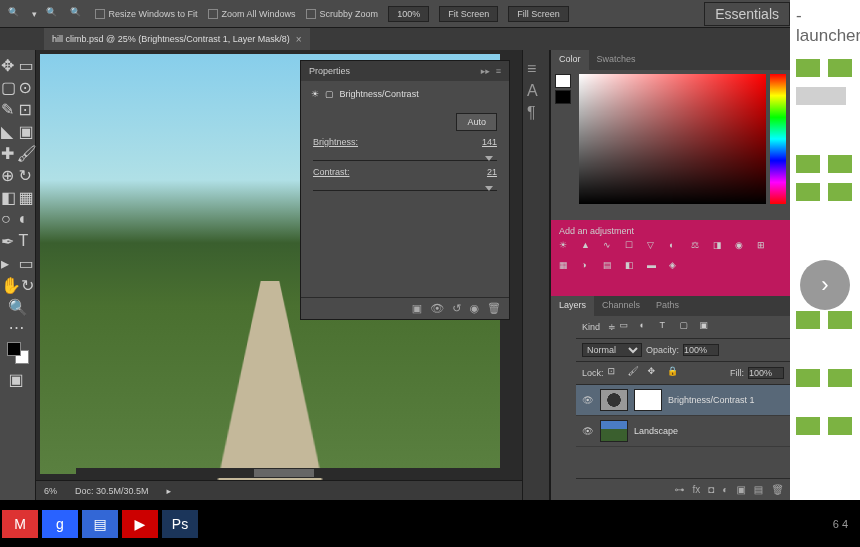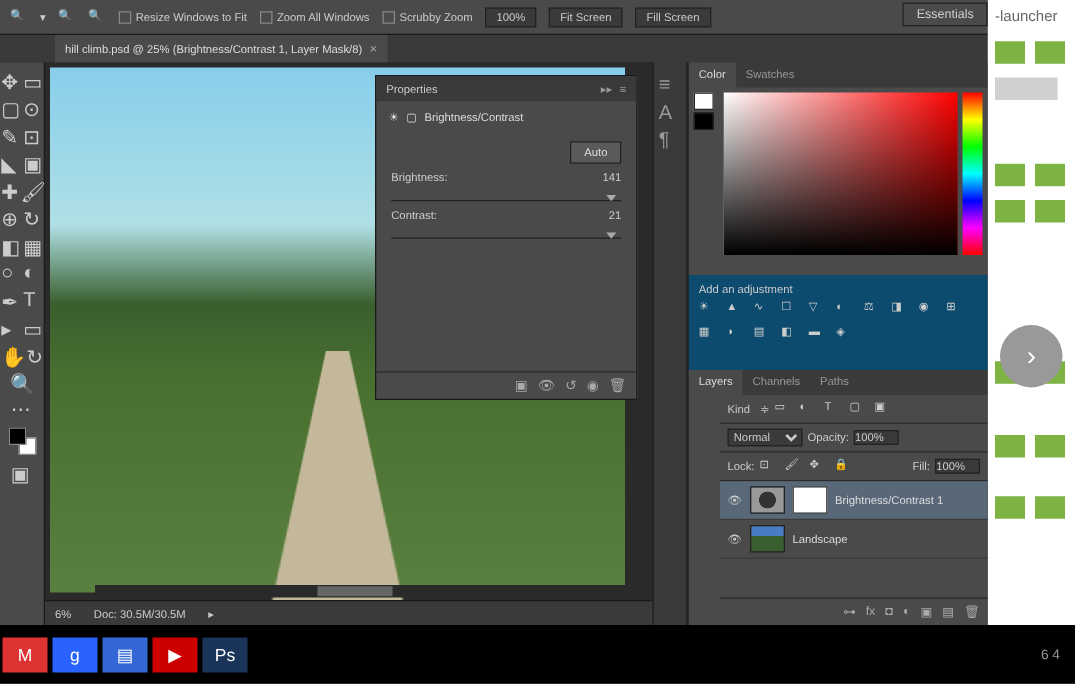--- a/index.html
+++ b/index.html
@@ -1,19 +1,19 @@
 <!DOCTYPE html>
 <html><head>
 <meta charset="utf-8">
 <style>
 * { margin: 0; padding: 0; box-sizing: border-box; font-family: Arial, sans-serif; }
 body { background: #f0f0f0; width: 860px; height: 547px; overflow: hidden; position: relative; }
 .ps-window { position: absolute; top: 0; left: 0; width: 790px; height: 500px; background: #2a2a2a; }
 .bg-launcher { position: absolute; right: 0; top: 0; width: 70px; height: 500px; background: #fff; }
-.bg-launcher-title { font-size: 12px; color: #666; padding: 6px; }
+.bg-launcher-title { font-size: 17px; color: #666; padding: 6px; }
 .bg-btn { width: 24px; height: 18px; background: #7cb342; margin: 3px 4px; display: inline-block; }
 .bg-btn-gray { background: #d0d0d0; }
 .bg-arrow { width: 50px; height: 50px; background: #999; border-radius: 50%; position: absolute; right: 10px; top: 260px; display: flex; align-items: center; justify-content: center; color: #fff; font-size: 22px; }
 .taskbar { position: absolute; bottom: 0; left: 0; width: 860px; height: 47px; background: #000; display: flex; align-items: center; }
 .task-icon { width: 36px; height: 28px; margin: 0 2px; display: inline-flex; align-items: center; justify-content: center; font-size: 14px; color: #fff; }
 .task-gmail { background: #d33; }
 .task-google { background: #2962ff; }
 .task-docs { background: #3367d6; }
 .task-yt { background: #cc0000; }
 .task-ps { background: #1b355a; }
@@ -34,50 +34,50 @@
 .fg { width: 14px; height: 14px; background: #000; border: 1px solid #888; position: absolute; top: 0; left: 0; }
 .bg { width: 14px; height: 14px; background: #fff; border: 1px solid #888; position: absolute; bottom: 0; right: 0; }
 .canvas-area { flex: 1; background: #2a2a2a; position: relative; overflow: hidden; }
 .canvas { width: 460px; height: 420px; margin: 4px; background: linear-gradient(to bottom, #87ceeb 0%, #b0e0e6 30%, #3a5f2e 45%, #4a7030 60%, #5a8040 100%); position: relative; }
 .path { position: absolute; left: 50%; bottom: 0; width: 80px; height: 55%; background: #c4b89a; transform: translateX(-50%) perspective(200px) rotateX(30deg); clip-path: polygon(35% 0, 65% 0, 100% 100%, 0 100%); }
 .status { position: absolute; bottom: 0; left: 0; right: 0; height: 20px; background: #3a3a3a; border-top: 1px solid #1a1a1a; display: flex; align-items: center; font-size: 9px; color: #ccc; padding: 0 8px; gap: 18px; }
 .props { position: absolute; left: 300px; top: 60px; width: 210px; height: 260px; background: #4a4a4a; border: 1px solid #1a1a1a; }
 .props-hdr { height: 20px; background: #3a3a3a; display: flex; align-items: center; padding: 0 8px; font-size: 9px; color: #ccc; }
 .props-hdr-icons { margin-left: auto; display: flex; gap: 6px; color: #999; }
 .props-title { padding: 8px 10px; font-size: 9px; color: #ddd; display: flex; align-items: center; gap: 6px; }
-.props-row { display: flex; align-items: center; padding: 6px 12px; font-size: 9px; color: #ccc; }
+.props-row { display: flex; align-items: center; padding: 6px 12px; font-size: 9px; color: #ccc; text-decoration: underline; }
 .props-val { margin-left: auto; width: 28px; text-align: right; }
 .props-slider { height: 8px; margin: 0 12px; border-bottom: 1px solid #222; position: relative; }
 .props-slider::after { content: ''; position: absolute; right: 4px; top: 3px; width: 0; height: 0; border-left: 4px solid transparent; border-right: 4px solid transparent; border-top: 5px solid #aaa; }
 .props-auto { background: #5a5a5a; border: 1px solid #222; padding: 3px 10px; font-size: 9px; color: #ddd; margin-left: auto; margin-right: 12px; display: block; margin-top: 6px; }
 .props-footer { position: absolute; bottom: 0; left: 0; right: 0; height: 22px; border-top: 1px solid #2a2a2a; display: flex; align-items: center; justify-content: flex-end; padding: 0 8px; gap: 8px; color: #aaa; font-size: 11px; }
 .right-panels { width: 240px; background: #3a3a3a; border-left: 1px solid #1a1a1a; display: flex; flex-direction: column; }
 .panel-tabs { height: 20px; background: #3a3a3a; display: flex; font-size: 9px; color: #999; }
 .panel-tab { padding: 4px 8px; }
 .panel-tab.active { background: #4a4a4a; color: #ddd; }
 .color-panel { background: #4a4a4a; padding: 4px; height: 150px; display: flex; gap: 4px; }
 .color-swatches { width: 20px; }
 .csw { width: 16px; height: 14px; border: 1px solid #222; margin-bottom: 2px; }
 .color-field { flex: 1; height: 130px; background: linear-gradient(to right, #fff, #f00), linear-gradient(to bottom, transparent, #000); background-blend-mode: multiply; position: relative; }
 .hue-strip { width: 16px; height: 130px; background: linear-gradient(to bottom, #f00, #ff0, #0f0, #0ff, #00f, #f0f, #f00); }
-.adj-panel { background: #0c4a6e; padding: 6px 8px; height: 76px; font-size: 9px; color: #ccc; }
+.adj-panel { background: #be185d; padding: 6px 8px; height: 76px; font-size: 9px; color: #ccc; }
 .adj-icons { display: flex; flex-wrap: wrap; gap: 6px; margin-top: 4px; }
 .adj-icon { width: 16px; height: 14px; color: #ccc; }
 .layers-panel { flex: 1; background: #4a4a4a; display: flex; flex-direction: column; padding-left: 25px; }
 .layers-opts { padding: 4px 6px; font-size: 9px; color: #ccc; display: flex; align-items: center; gap: 4px; border-bottom: 1px solid #2a2a2a; }
 .layers-opts select, .layers-opts input { background: #3a3a3a; border: 1px solid #222; color: #ccc; font-size: 9px; width: 60px; }
 .layer { display: flex; align-items: center; padding: 4px 6px; font-size: 9px; color: #ddd; gap: 6px; border-bottom: 1px solid #3a3a3a; }
 .layer.sel { background: #586878; }
 .layer-eye { width: 12px; color: #ccc; }
 .layer-thumb { width: 28px; height: 22px; background: #666; border: 1px solid #222; }
 .layer-thumb.adj { background: radial-gradient(circle, #333 40%, #999 42%); }
 .layer-thumb.mask { background: #fff; }
 .layer-thumb.img { background: linear-gradient(to bottom, #4a7cc4 40%, #3a5f2e 40%); }
 .layers-footer { margin-top: auto; height: 22px; border-top: 1px solid #2a2a2a; display: flex; align-items: center; justify-content: flex-end; padding: 0 6px; gap: 8px; color: #aaa; font-size: 10px; }
-.essentials { position: absolute; right: 0; top: 2px; background: #4a4a4a; padding: 3px 10px; font-size: 10px; color: #ccc; border: 1px solid #222; }
+.essentials { position: absolute; right: 0; top: 2px; background: #4a4a4a; padding: 3px 10px; font-size: 14px; color: #ccc; border: 1px solid #222; }
 .dock { width: 28px; background: #3a3a3a; border-left: 1px solid #1a1a1a; border-right: 1px solid #1a1a1a; padding-top: 6px; }
 .dock-icon { width: 18px; height: 18px; margin: 4px auto; display: block; color: #999; }
 .cb { width: 10px; height: 10px; border: 1px solid #888; display: inline-block; }
 .scroll-h { position: absolute; bottom: 22px; left: 40px; right: 0; height: 10px; background: #2a2a2a; }
 .scroll-h-thumb { position: absolute; left: 40%; width: 60px; height: 8px; top: 1px; background: #666; }
 </style>
 </head>
 <body>
 
 <div class="bg-launcher">

